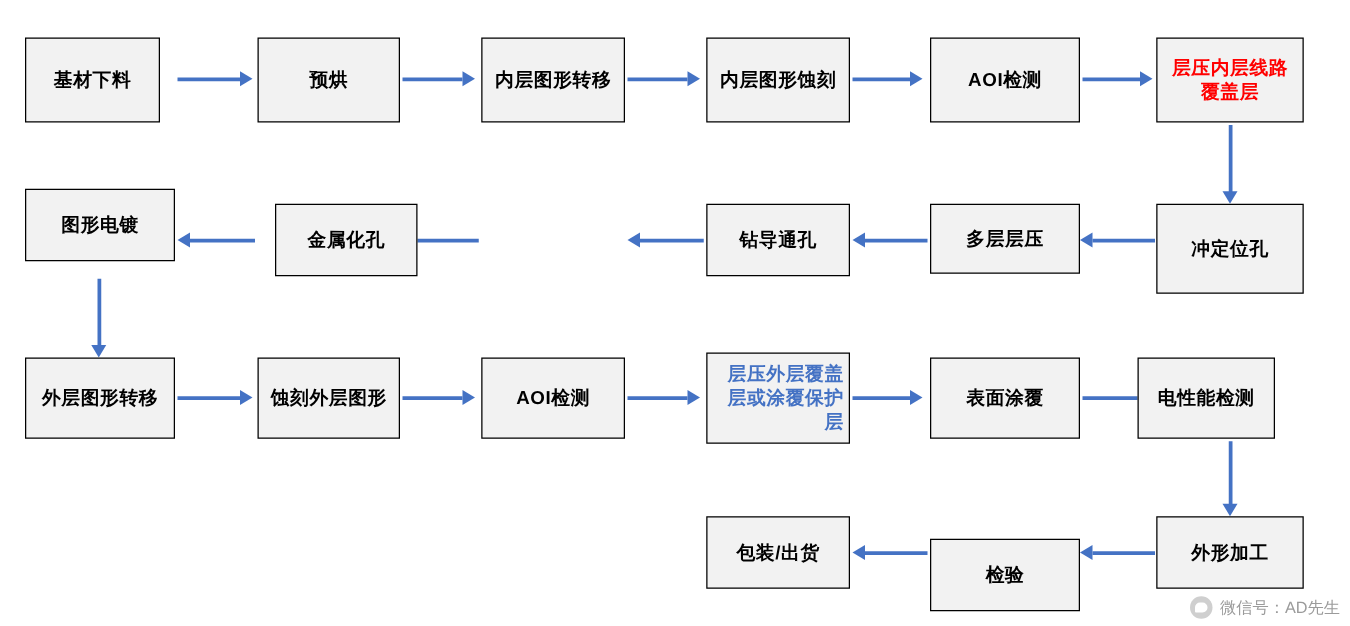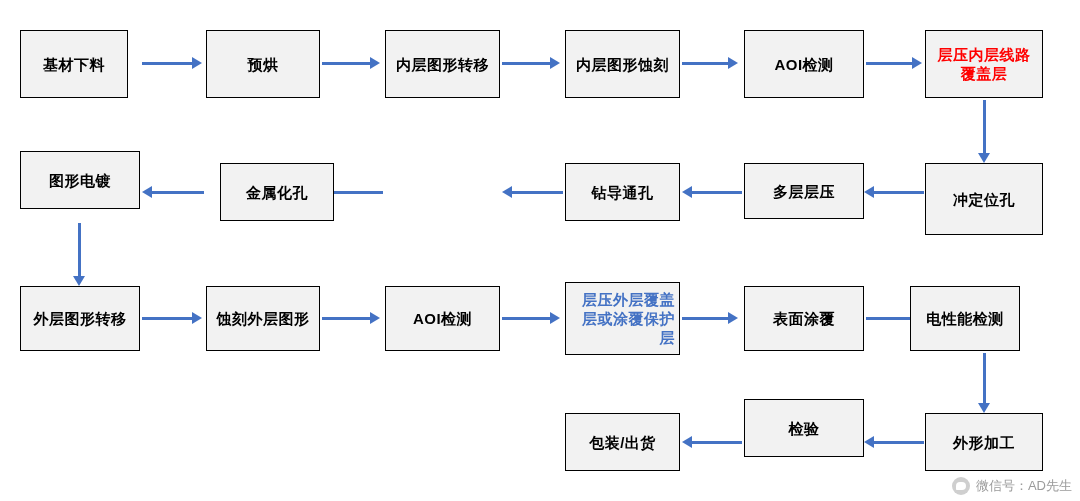--- a/index.html
+++ b/index.html
@@ -128,21 +128,21 @@
 
   <div class="node" style="left:888px;top:286px;width:110px;height:65px;margin-left:22px;">电性能检测</div>
 
   <div class="arrow v" style="left:983px;top:353px;height:52px;"></div>
   <div class="head down" style="left:978px;top:403px;"></div>
 
   <div class="node" style="left:925px;top:413px;width:118px;height:58px;">外形加工</div>
   <div class="arrow h" style="left:874px;top:441px;width:50px;"></div>
   <div class="head left" style="left:864px;top:436px;"></div>
 
-  <div class="node" style="left:744px;top:399px;width:120px;height:58px;">检验</div>
+  <div class="node" style="left:744px;top:431px;width:120px;height:58px;">检验</div>
   <div class="arrow h" style="left:692px;top:441px;width:50px;"></div>
   <div class="head left" style="left:682px;top:436px;"></div>
 
   <div class="node" style="left:565px;top:413px;width:115px;height:58px;">包装/出货</div>
 
   <div class="watermark">
     <span class="wm-logo"></span>
     <span>微信号：AD先生</span>
   </div>
 

